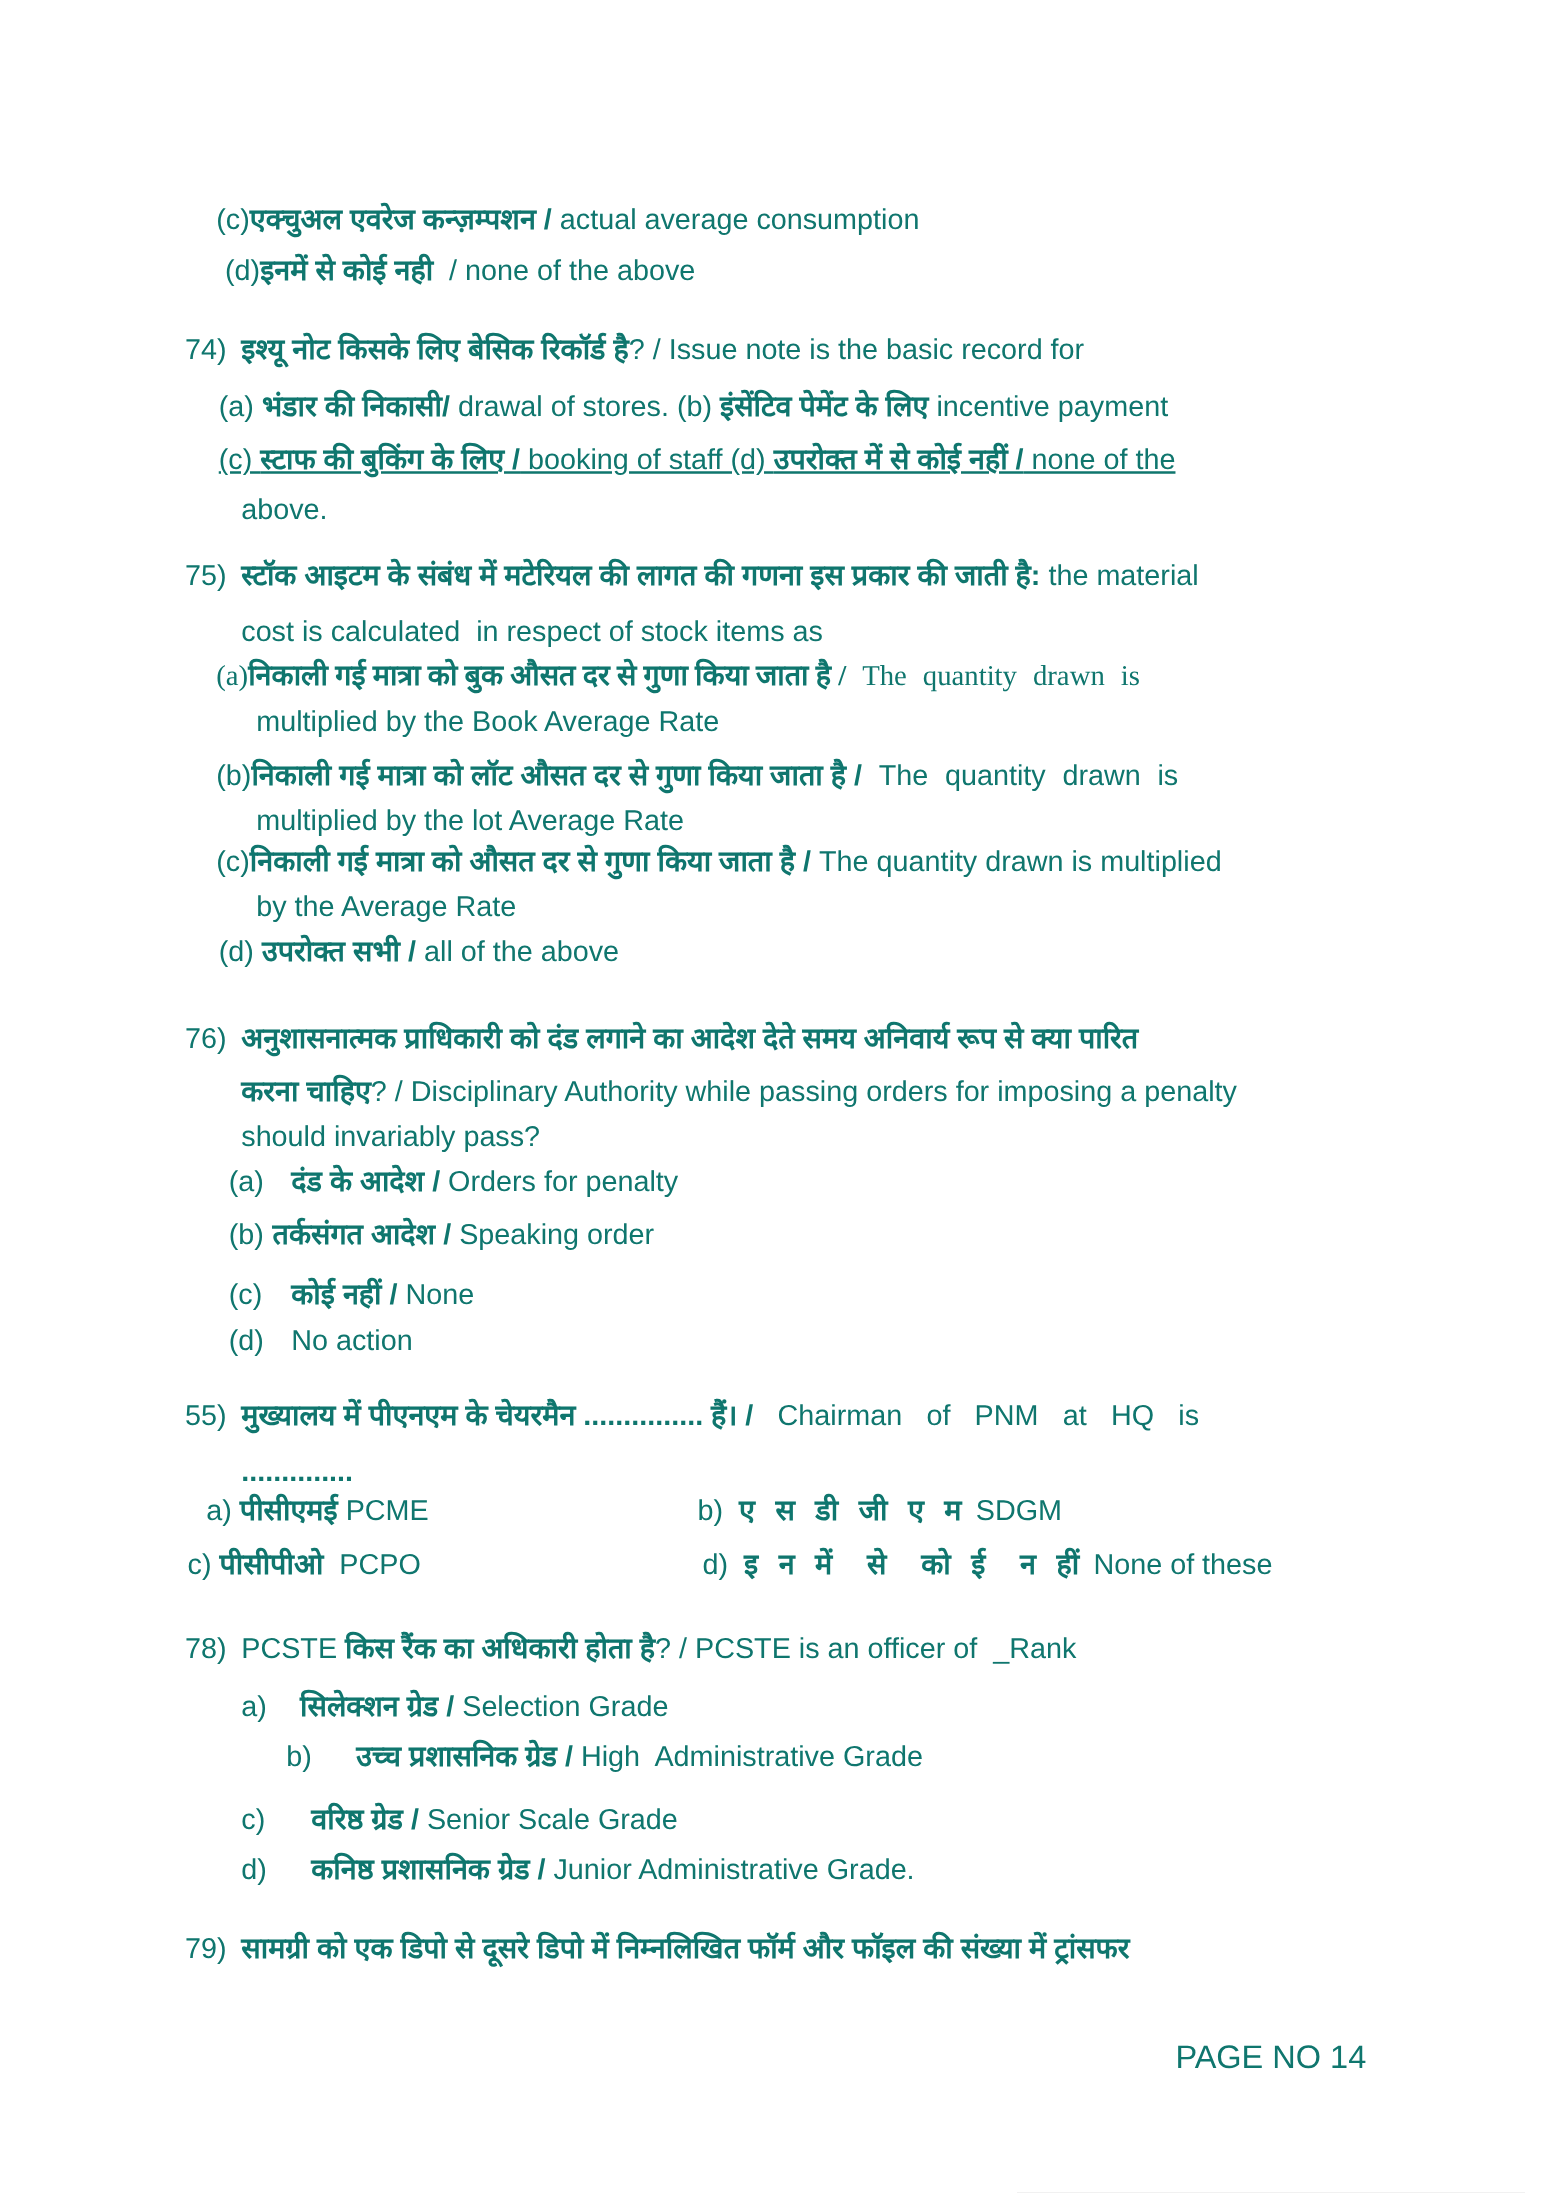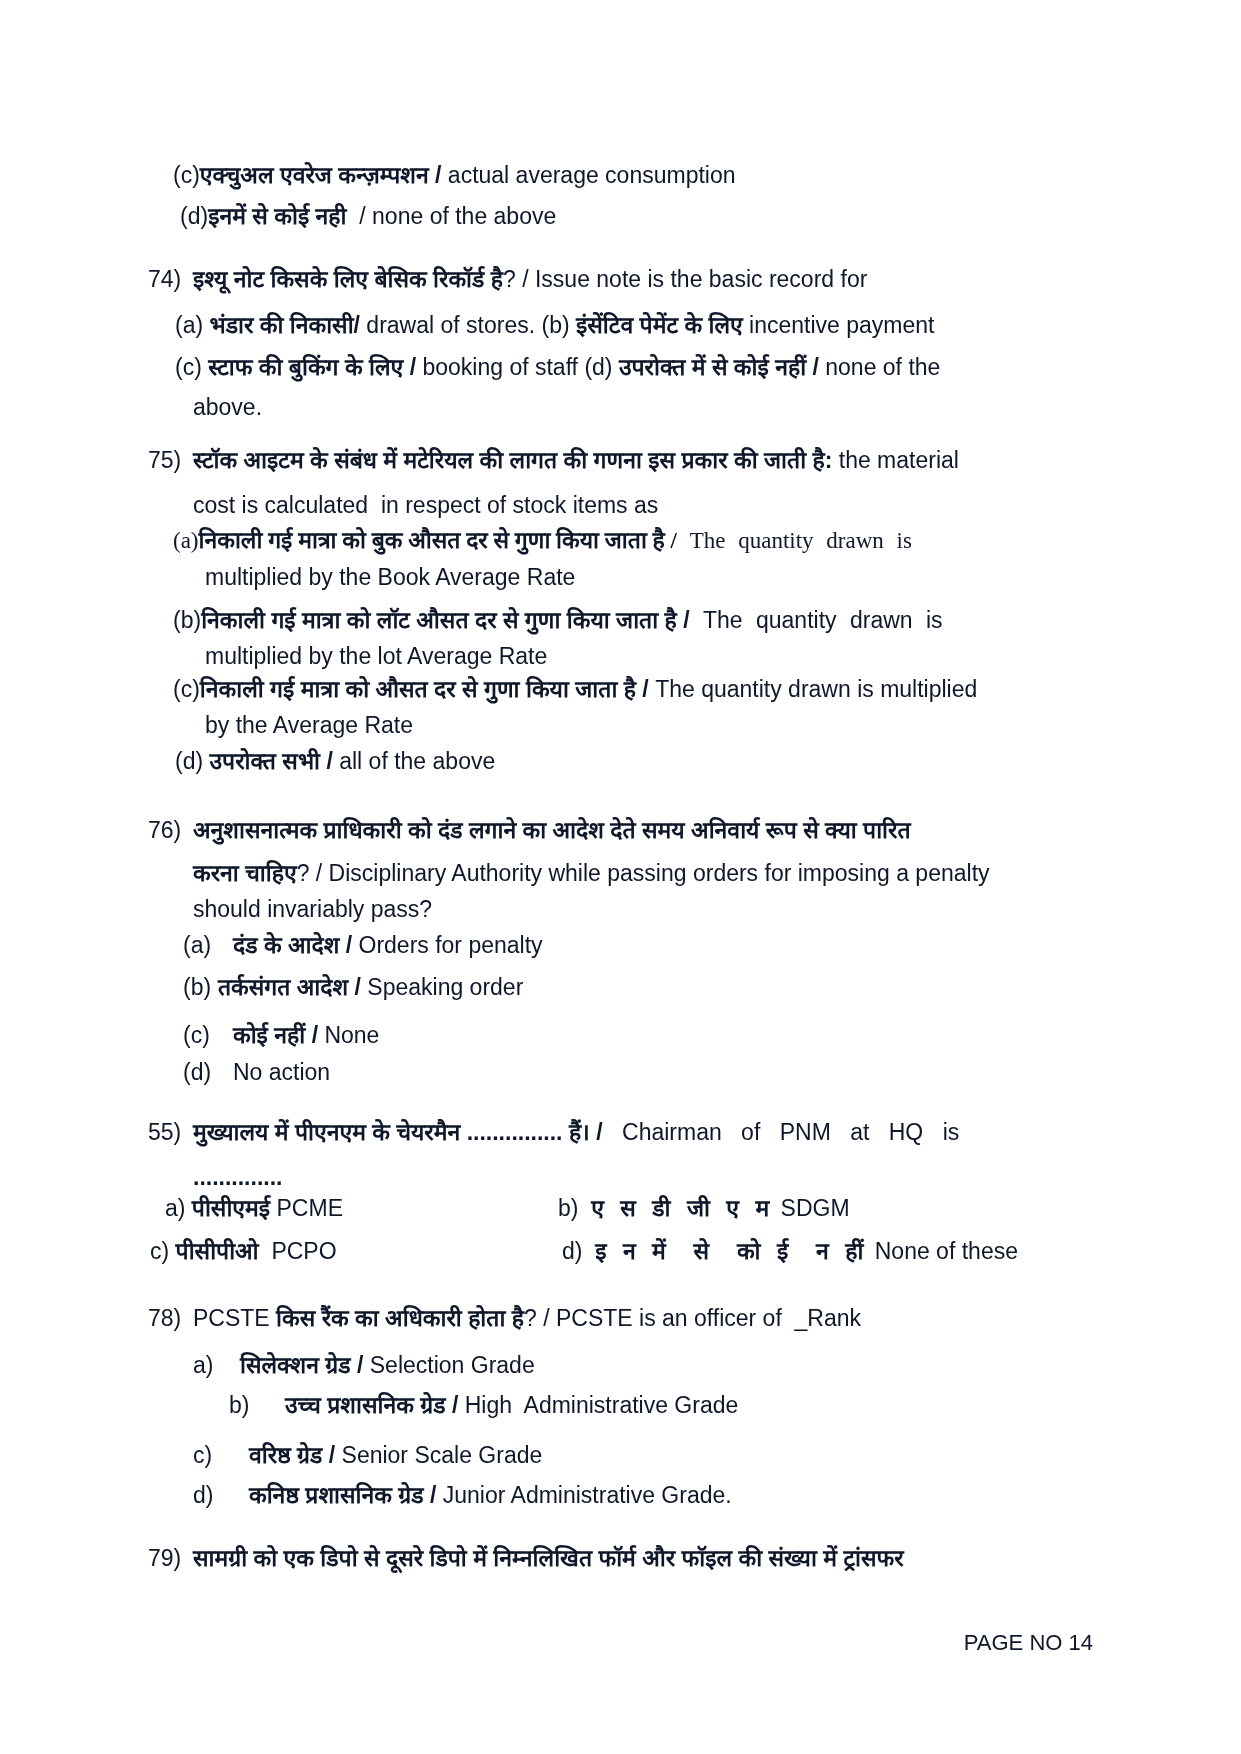--- a/index.html
+++ b/index.html
@@ -4,46 +4,46 @@
 <style>
   * { margin:0; padding:0; box-sizing:border-box; }
   html,body { background:#e8e8e8; }
   .page {
     position:relative;
     width:1241px; height:1754px;
     margin:0 auto;
     background:#ffffff;
     font-family:"Liberation Sans", sans-serif;
     font-size:23px;
-    color:#0f172a;
+    color:#0f766e;
     overflow:hidden;
   }
   .line { position:absolute; line-height:34px; }
   .line > span { white-space:pre; }
   .h  { font-weight:bold; }                 
   .n  { font-weight:normal; }
   .qnum { display:inline-block; width:45px; font-weight:normal; }
   .lab  { display:inline-block; width:50px; font-weight:normal; }  
   .lab8 { display:inline-block; width:47px; font-weight:normal; }  
   .ws  { word-spacing:13px; }               
   .ws2 { word-spacing:7px; }
   .ls  { letter-spacing:5px; }              
-  .footer { position:absolute; right:148px; top:1630px; font-size:22px; }
+  .footer { position:absolute; right:148px; top:1630px; font-size:26px; }
 </style>
 </head>
 <body>
 
 <div class="page">
 
   <div class="line" style="left:173px; top:158px;"><span class="n">(c)</span><span class="h">एक्चुअल एवरेज कन्ज़म्पशन /</span><span class="n"> actual average consumption</span></div>
   <div class="line" style="left:180px; top:199px;text-align:right;"><span class="n">(d)</span><span class="h">इनमें से कोई नही </span><span class="n"> / none of the above</span></div>
 
   <div class="line" style="left:148px; top:262px;"><span class="qnum">74)</span><span class="h">इश्यू नोट किसके लिए बेसिक रिकॉर्ड है</span><span class="n">? / Issue note is the basic record for</span></div>
   <div class="line" style="left:175px; top:308px;"><span class="n">(a) </span><span class="h">भंडार की निकासी/</span><span class="n"> drawal of stores. (b) </span><span class="h">इंसेंटिव पेमेंट के लिए</span><span class="n"> incentive payment</span></div>
-  <div class="line" style="left:175px; top:350px;"><span class="n">(c) </span><span class="h">स्टाफ की बुकिंग के लिए /</span><span class="n"> booking of staff (d) </span><span class="h">उपरोक्त में से कोई नहीं /</span><span class="n"> none of the</span></div>
+  <div class="line" style="left:175px; top:350px;text-decoration:underline;"><span class="n">(c) </span><span class="h">स्टाफ की बुकिंग के लिए /</span><span class="n"> booking of staff (d) </span><span class="h">उपरोक्त में से कोई नहीं /</span><span class="n"> none of the</span></div>
   <div class="line" style="left:193px; top:390px;"><span class="n">above.</span></div>
 
   <div class="line" style="left:148px; top:443px;"><span class="qnum">75)</span><span class="h">स्टॉक आइटम के संबंध में मटेरियल की लागत की गणना इस प्रकार की जाती है:</span><span class="n"> the material</span></div>
   <div class="line" style="left:193px; top:488px;"><span class="n">cost is calculated  in respect of stock items as</span></div>
   <div class="line" style="left:173px; top:524px;font-family:Liberation Serif, serif;"><span class="n">(a)</span><span class="h">निकाली गई मात्रा को बुक औसत दर से गुणा किया जाता है /</span><span class="n ws2"> The quantity drawn is</span></div>
   <div class="line" style="left:205px; top:560px;"><span class="n">multiplied by the Book Average Rate</span></div>
   <div class="line" style="left:173px; top:603px;"><span class="n">(b)</span><span class="h">निकाली गई मात्रा को लॉट औसत दर से गुणा किया जाता है /</span><span class="n ws2"> The quantity drawn is</span></div>
   <div class="line" style="left:205px; top:639px;"><span class="n">multiplied by the lot Average Rate</span></div>
   <div class="line" style="left:173px; top:672px;"><span class="n">(c)</span><span class="h">निकाली गई मात्रा को औसत दर से गुणा किया जाता है /</span><span class="n"> The quantity drawn is multiplied</span></div>
   <div class="line" style="left:205px; top:708px;"><span class="n">by the Average Rate</span></div>

